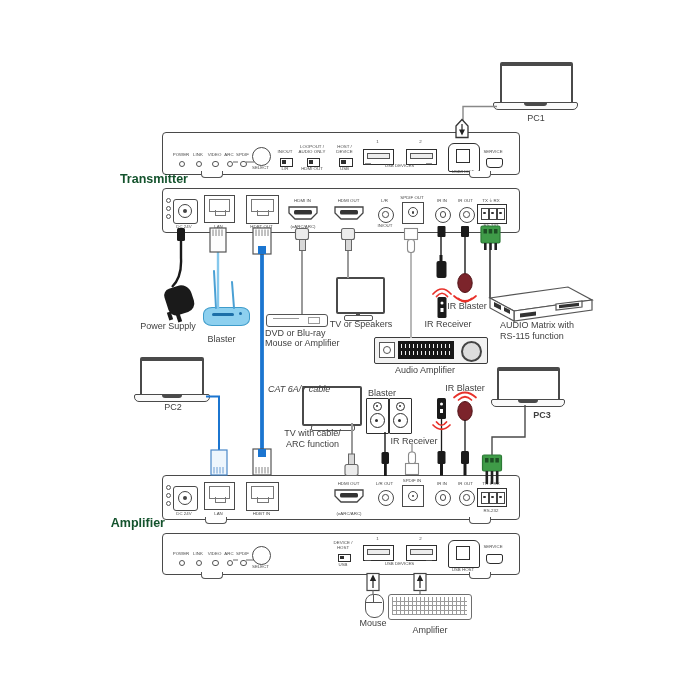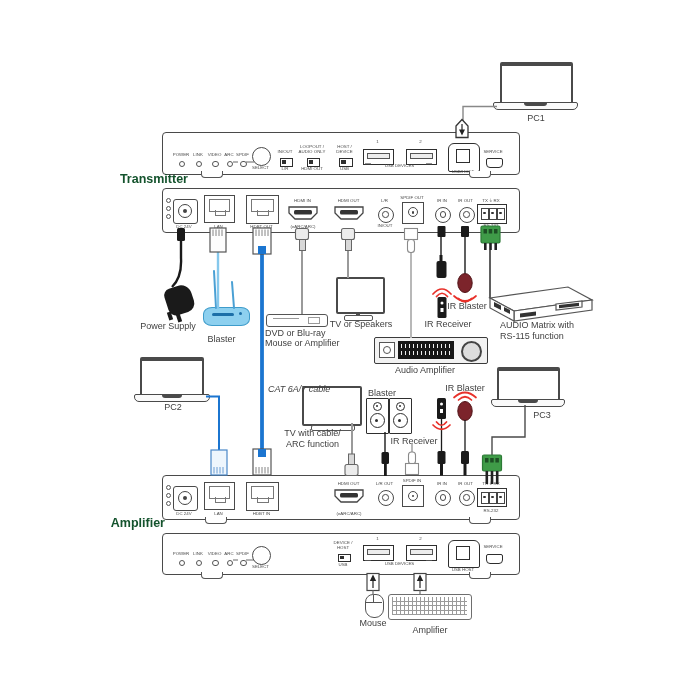--- a/index.html
+++ b/index.html
@@ -520,21 +520,21 @@
       <path d="M420,588 V580" stroke="#222" stroke-width="1.2"></path>
       <path d="M416.8,581 H423.2 L420,574.5 Z" fill="#222"></path>
       <path d="M420,590.5 V594" stroke="#777" stroke-width="1.3"></path>
     </g>
   </svg>
 
   <div class="t8 bold" style="left:68px;top:171.5px;width:120px;text-align:right;">Transmitter</div>
   <div class="t8 bold" style="left:45px;top:516px;width:120px;text-align:right;">Amplifier</div>
   <div class="t8" style="left:506px;top:112.5px;width:60px;">PC1</div>
   <div class="t8" style="left:143px;top:401.5px;width:60px;">PC2</div>
-  <div class="t8" style="left:512px;top:409.5px;width:60px;">PC3</div>
+  <div class="t8" style="left:512px;top:409.5px;width:60px;font-weight:bold;">PC3</div>
   <div class="t8" style="left:128px;top:320.5px;width:80px;">Power Supply</div>
   <div class="t8" style="left:181.5px;top:334px;width:80px;">Blaster</div>
   <div class="t8l" style="left:265px;top:327.5px;width:95px;">DVD or Blu-ray</div>
   <div class="t8l" style="left:265px;top:338px;width:95px;">Mouse or Amplifier</div>
   <div class="t8" style="left:321px;top:319px;width:80px;">TV or Speakers</div>
   <div class="t8l" style="left:268px;top:364px;width:95px;font-style:italic;margin-top:20px;">CAT 6A/7 cable</div>
   <div class="t8" style="left:385px;top:364.5px;width:80px;">Audio Amplifier</div>
   <div class="t8" style="left:408px;top:318.5px;width:80px;">IR Receiver</div>
   <div class="t8" style="left:427px;top:301px;width:80px;">IR Blaster</div>
   <div class="t8l" style="left:500px;top:319.5px;width:95px;">AUDIO Matrix with</div>

